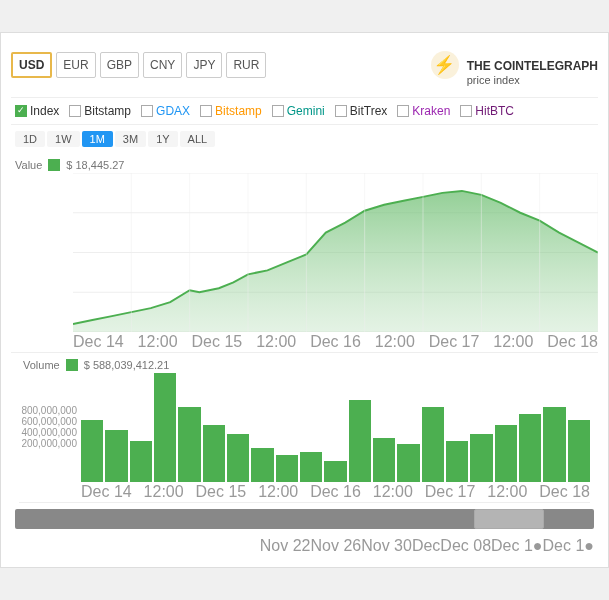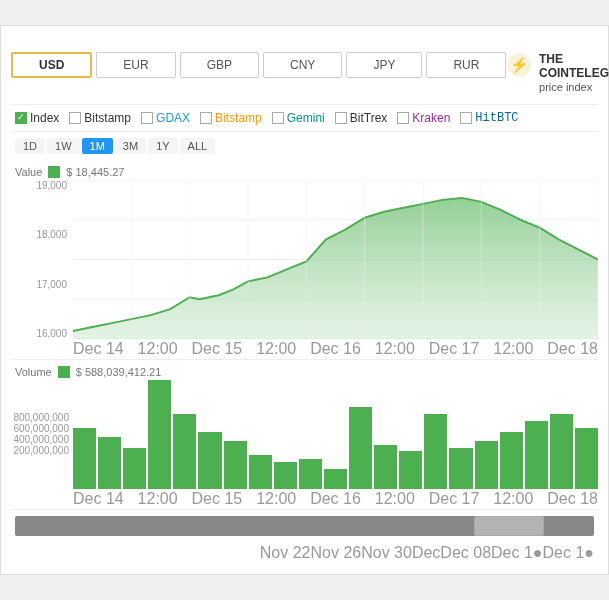--- a/index.html
+++ b/index.html
@@ -2,58 +2,58 @@
 <html><head>
   <meta charset="utf-8">
   <style>
     * { box-sizing: border-box; margin: 0; padding: 0; }
     body { font-family: Arial, sans-serif; background: #f0f0f0; display: flex; justify-content: center; align-items: center; min-height: 100vh; }
     .widget { width: 609px; background: #fff; border: 1px solid #ddd; padding: 10px; }
     
     
     .header { display: flex; align-items: center; justify-content: space-between; margin-bottom: 10px; }
     .currency-buttons { display: flex; gap: 4px; }
-    .currency-btn { padding: 4px 26px; border: 1px solid #ccc; background: #fff; cursor: pointer; font-size: 12px; color: #555; border-radius: 2px; }
+    .currency-btn { padding: 4px 6px; border: 1px solid #ccc; background: #fff; cursor: pointer; font-size: 12px; color: #555; border-radius: 2px; }
     .currency-btn.active { border: 2px solid #e8b84b; color: #333; font-weight: bold; }
     .logo { display: flex; align-items: center; gap: 6px; }
     .logo-icon { width: 32px; height: 32px; }
     .logo-text { font-size: 11px; color: #555; line-height: 1.2; }
     .logo-text strong { display: block; font-size: 12px; color: #333; margin-top: 16px; }
 
     
     .legend { display: flex; align-items: center; gap: 10px; padding: 6px 4px; border-top: 1px solid #eee; border-bottom: 1px solid #eee; font-size: 12px; flex-wrap: wrap; }
     .legend-item { display: flex; align-items: center; gap: 3px; cursor: pointer; }
     .legend-checkbox { width: 12px; height: 12px; border: 1px solid #aaa; appearance: none; -webkit-appearance: none; cursor: pointer; }
     .legend-checkbox.checked { background: #4caf50; border-color: #4caf50; position: relative; }
     .legend-checkbox.checked::after { content: '✓'; color: #fff; font-size: 9px; position: absolute; top: -1px; left: 1px; }
     .legend-label { color: #333; }
     .legend-label.blue { color: #2196f3; }
     .legend-label.orange { color: #ff9800; }
     .legend-label.teal { color: #009688; }
     .legend-label.purple { color: #9c27b0; }
-    .legend-label.red { color: #0369a1; font-family: Liberation Mono, monospace; }
+    .legend-label.red { color: #701a75; }
 
     
     .time-range { display: flex; gap: 2px; padding: 6px 4px; }
     .time-btn { padding: 2px 8px; border: none; background: #f5f5f5; cursor: pointer; font-size: 11px; color: #555; border-radius: 2px; }
     .time-btn.active { background: #2196f3; color: #fff; }
 
     
     .chart-section { margin: 4px 0; }
     .chart-label { font-size: 11px; color: #777; padding: 2px 4px; display: flex; align-items: center; gap: 6px; }
     .chart-label .legend-sq { width: 12px; height: 12px; background: #4caf50; display: inline-block; }
     .chart-container { position: relative; height: 180px; border-bottom: 1px solid #eee; }
     .y-axis { position: absolute; left: 0; top: 0; bottom: 20px; width: 60px; display: flex; flex-direction: column; justify-content: space-between; }
     .y-label { font-size: 10px; color: #999; text-align: right; padding-right: 4px; }
     .chart-area { position: absolute; left: 62px; right: 0; top: 0; bottom: 20px; }
     .x-axis { position: absolute; left: 62px; right: 0; bottom: 0; height: 20px; display: flex; justify-content: space-between; align-items: center; }
     .x-label { font-size: 16px; color: #999; }
 
     
-    .volume-section { margin: 4px 0; }
+    .volume-section { margin: 4px 8px; }
     .vol-container { position: relative; height: 130px; border-bottom: 1px solid #eee; }
     .vol-chart-area { position: absolute; left: 62px; right: 0; top: 0; bottom: 20px; display: flex; align-items: flex-end; gap: 2px; }
     .vol-bar { background: #4caf50; flex: 1; }
   </style>
 </head>
 <body>
 
 <div class="widget">
 
   <div class="header">
@@ -121,26 +121,20 @@
     <button class="time-btn">ALL</button>
   </div>
 
   <div class="chart-section">
     <div class="chart-label">
       <span>Value</span>
       <span class="legend-sq"></span>
       <span>$ 18,445.27</span>
     </div>
     <div class="chart-container">
-      <div class="y-axis">
-        <span class="y-label">19,000</span>
-        <span class="y-label">18,000</span>
-        <span class="y-label">17,000</span>
-        <span class="y-label">16,000</span>
-      </div>
       <div class="chart-area">
         <svg viewBox="0 0 540 160" preserveAspectRatio="none" style="width:100%;height:100%;">
 
           <line x1="0" y1="0" x2="540" y2="0" stroke="#eee" stroke-width="1"></line>
           <line x1="0" y1="40" x2="540" y2="40" stroke="#eee" stroke-width="1"></line>
           <line x1="0" y1="80" x2="540" y2="80" stroke="#eee" stroke-width="1"></line>
           <line x1="0" y1="120" x2="540" y2="120" stroke="#eee" stroke-width="1"></line>
           <line x1="0" y1="160" x2="540" y2="160" stroke="#eee" stroke-width="1"></line>
 
           <defs>

